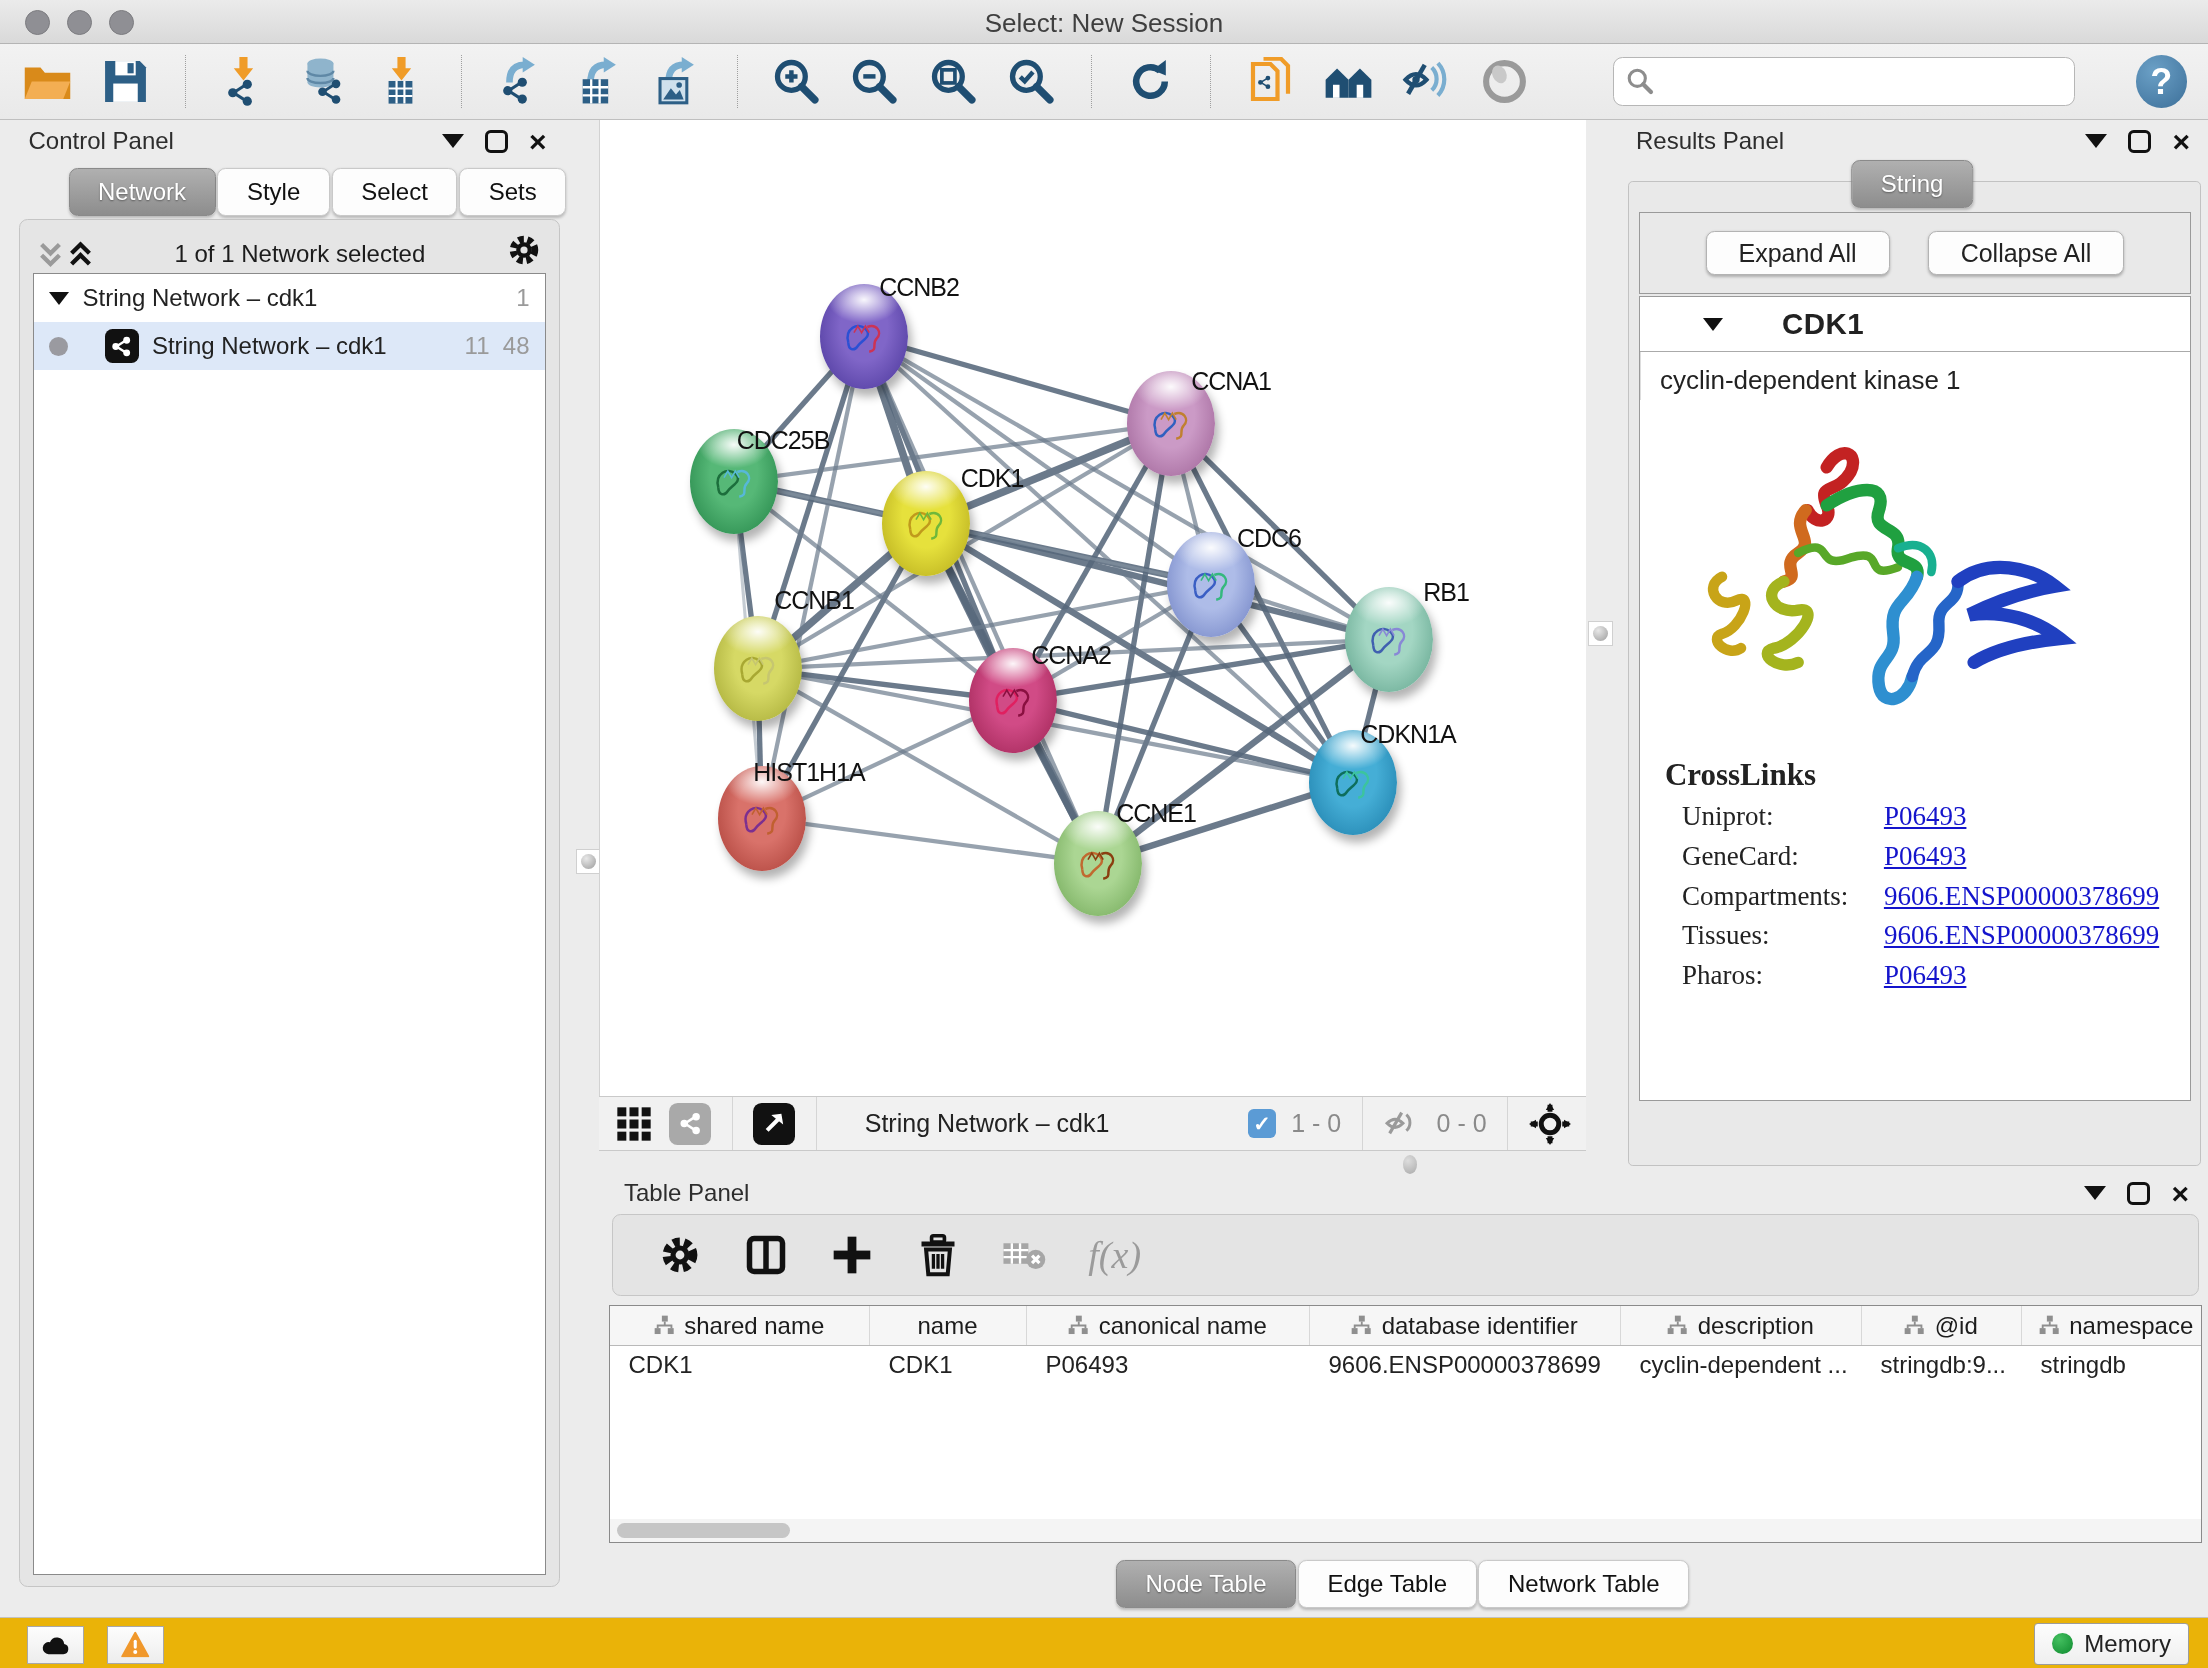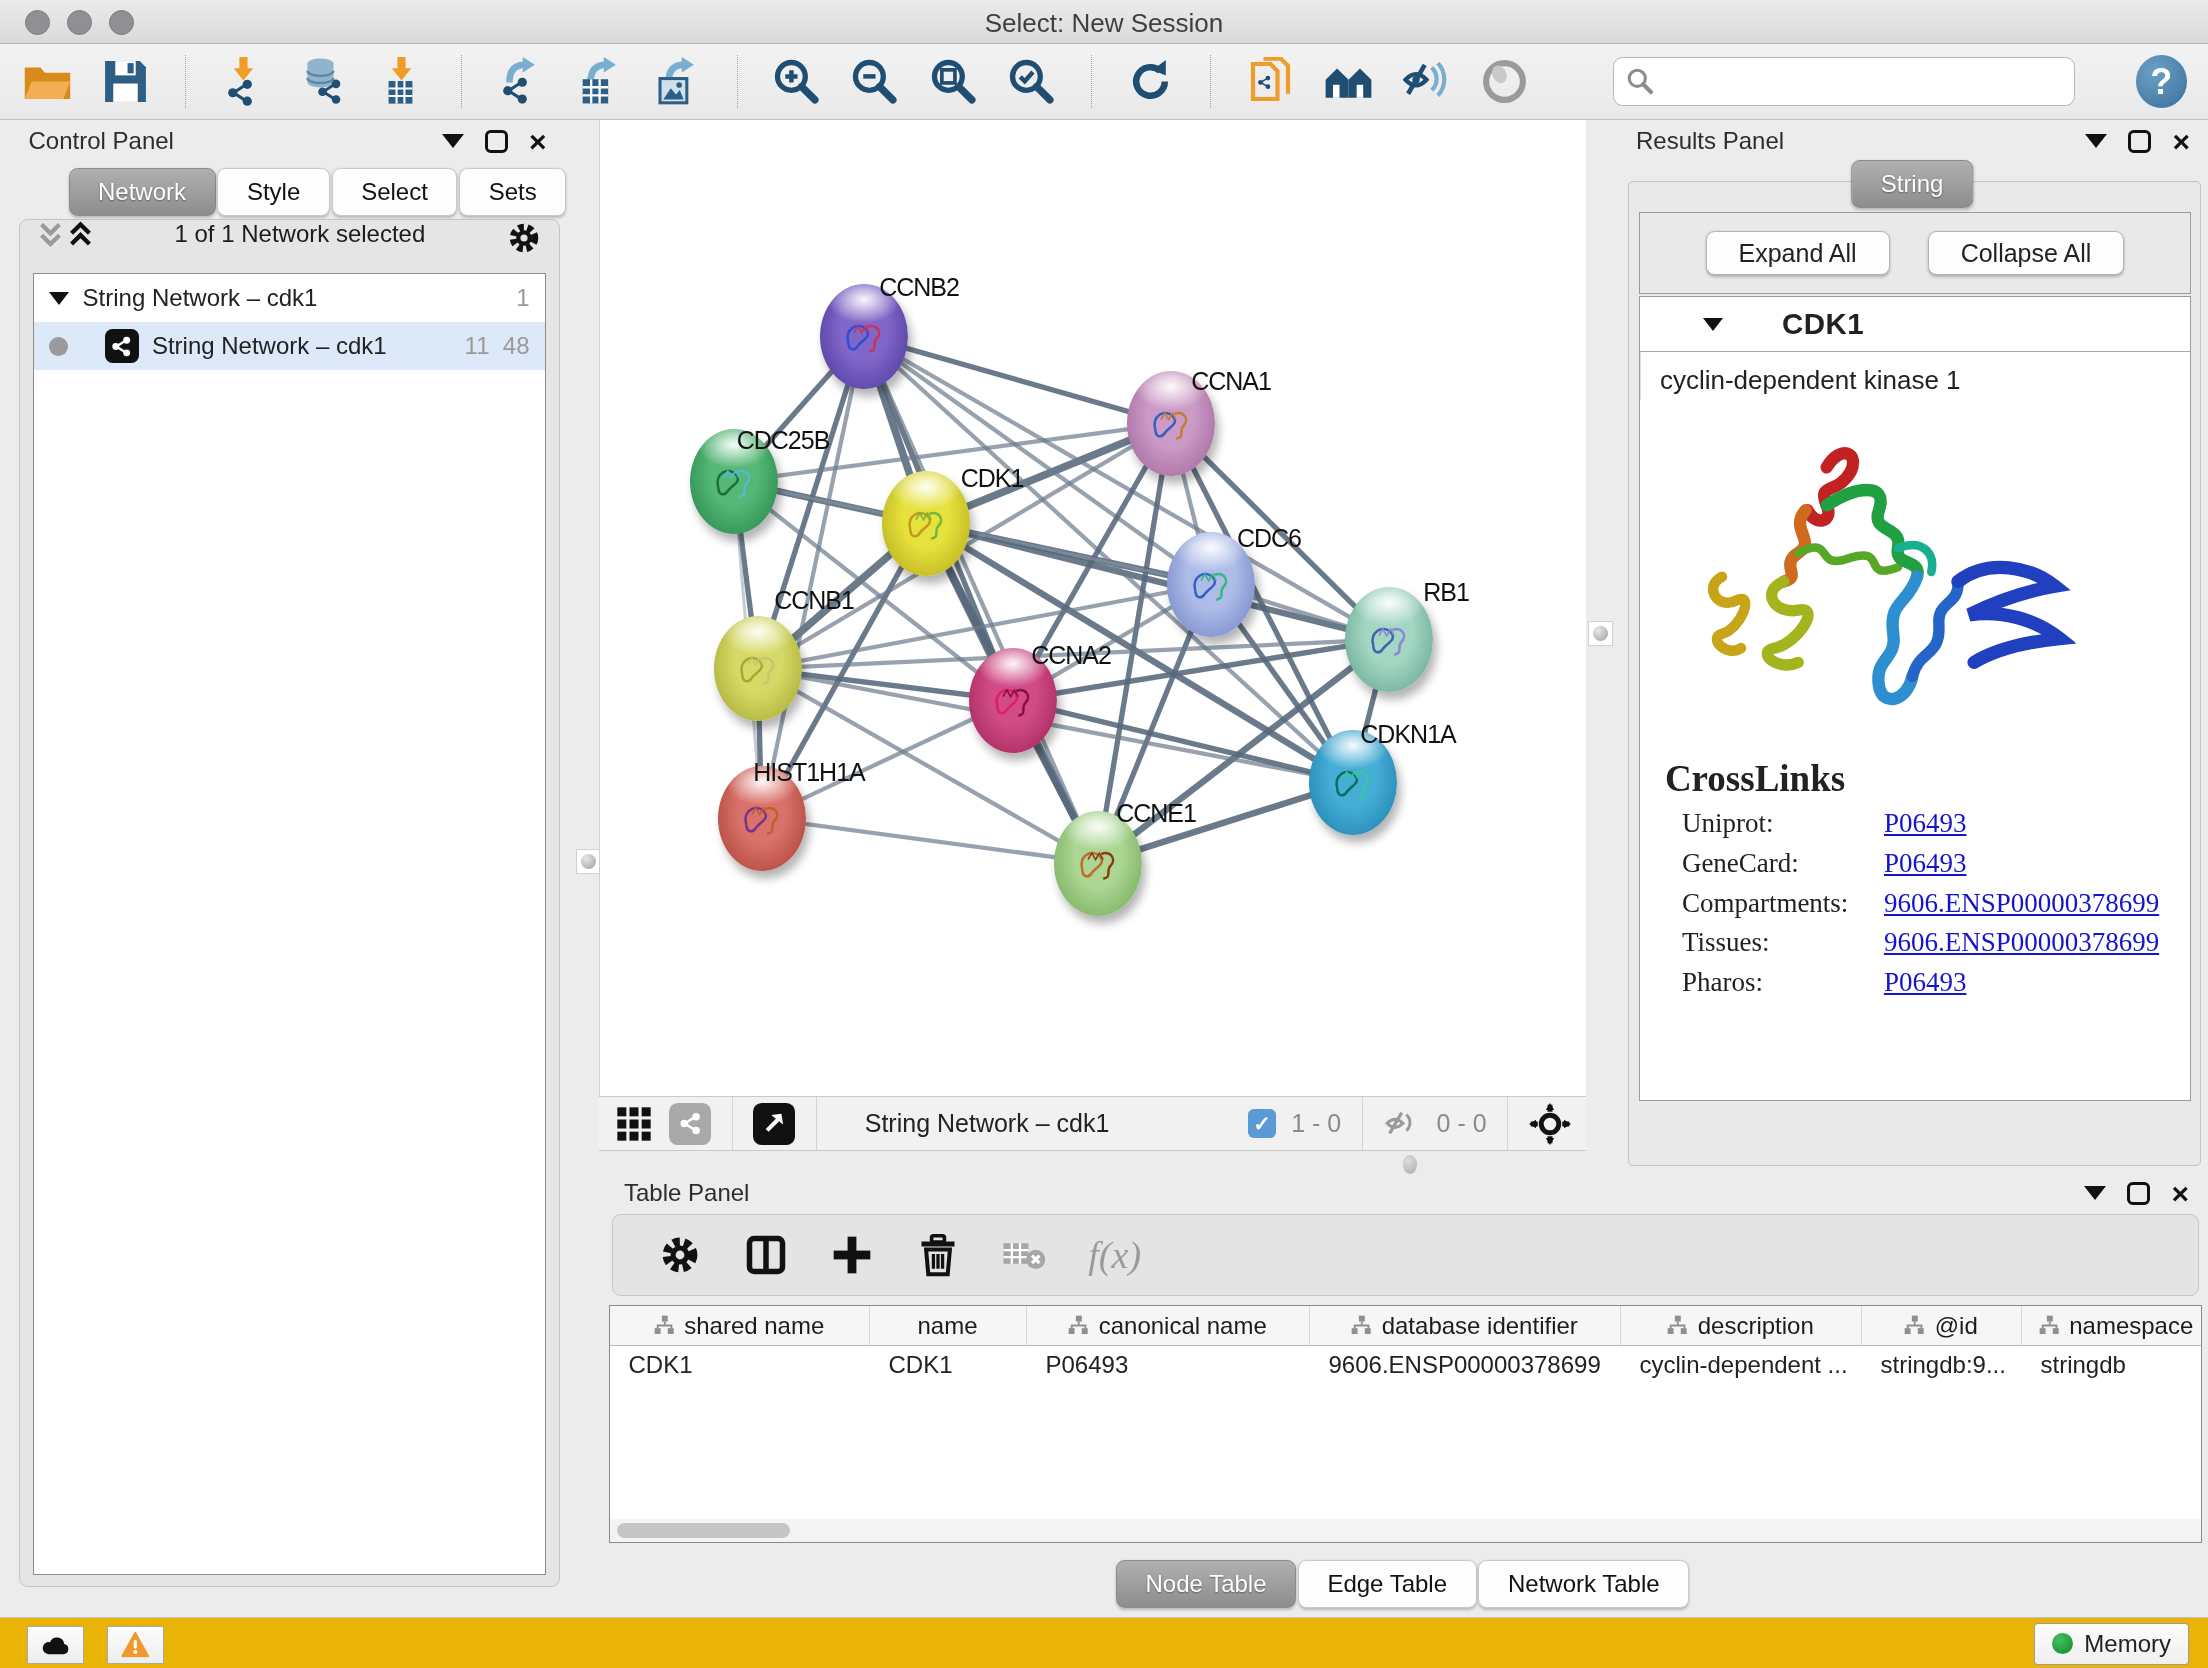--- a/index.html
+++ b/index.html
@@ -45,21 +45,21 @@
     font-size:24px; background:#fdfdfd; border:1px solid #c9c9c9; border-radius:8.6px;
     box-shadow:0 1.9px 2.9px rgba(0,0,0,.22); margin-right:1.9px; color:#111; }
   .tab.sel { background:linear-gradient(#b0b0b0,#8d8d8d); color:#fff; border-color:#8a8a8a;
     text-shadow:0 1px 1.9px rgba(0,0,0,.4); }
 
   
   .control-panel { position:absolute; left:9.5px; top:120px; width:556px; height:1467px; }
   .cp-tabs { margin-left:59px; margin-top:5.7px; }
   .cp-pane { position:absolute; left:9.5px; right:5.7px; top:99px; bottom:0;
     background:#e5e5e5; border:1px solid #c5c5c5; border-radius:8.6px; }
-  .cp-status { height:48px; display:flex; align-items:flex-start; padding:0 17px; gap:3px; }
+  .cp-status { height:48px; display:flex; align-items:flex-end; padding:0 17px; gap:3px; }
   .cp-status-label { flex:1; text-align:center; font-size:24px; color:#1c1c1c; }
   .net-list { position:absolute; left:13.3px; right:13.3px; top:53px; bottom:11.4px;
     background:#fff; border:1.9px solid #8a8a8a; overflow:hidden; }
   .net-row { height:48px; display:flex; align-items:center; font-size:24px; padding:0 15px; gap:13.3px; }
   .net-row .count { color:#9a9a9a; }
   .net-row.sel { background:#dde8f8; }
   .tri-down { width:0; height:0; border-left:10.5px solid transparent; border-right:10.5px solid transparent;
     border-top:13.3px solid #111; }
   .gray-dot { width:19px; height:19px; border-radius:50%; background:#9a9aa0; }
   .share-badge { width:34px; height:34px; border-radius:7.6px; background:#111;
@@ -105,21 +105,21 @@
     border-radius:8.6px; box-shadow:0 1.9px 2.9px rgba(0,0,0,.25); font-size:25px;
     display:flex; align-items:center; }
   .rp-content { position:absolute; left:9.5px; right:9.5px; top:114px; height:805px;
     background:#fff; border:1.9px solid #9a9a9a; overflow:hidden; }
   .gene-head { height:55px; border-bottom:1px solid #aaa; display:flex; align-items:center; }
   .gene-head .tri-down { margin-left:63px; }
   .gene-symbol { font-size:29.5px; font-weight:bold; margin-left:59px; letter-spacing:0.5px; }
   .gene-desc { font-size:26px; padding:13.3px 7.6px 3.8px 19px; border-left:1px solid #ddd; }
   .protein-wrap { margin:15px 0 0 44px; }
   .crosslinks { font-family:"Liberation Serif", serif; margin:5.7px 0 0 25px; }
-  .crosslinks h3 { font-size:37px; }
+  .crosslinks h3 { font-size:31px; }
   .cl-row { display:flex; margin-left:17px; margin-top:8.6px; font-size:27px; }
   .cl-label { width:202px; }
   .cl-link { color:#1414cc; text-decoration:underline; }
 
   
   .table-panel { position:absolute; left:599px; top:1172px; width:1609px; height:445px; }
   .tp-toolbar { position:absolute; left:13.3px; right:9.5px; top:42px; height:82px;
     background:#e4e4e4; border:1px solid #c6c6c6; border-radius:8.6px;
     display:flex; align-items:center; padding:0 45px; gap:42px; }
   .tp-toolbar svg { width:44px; height:44px; }

